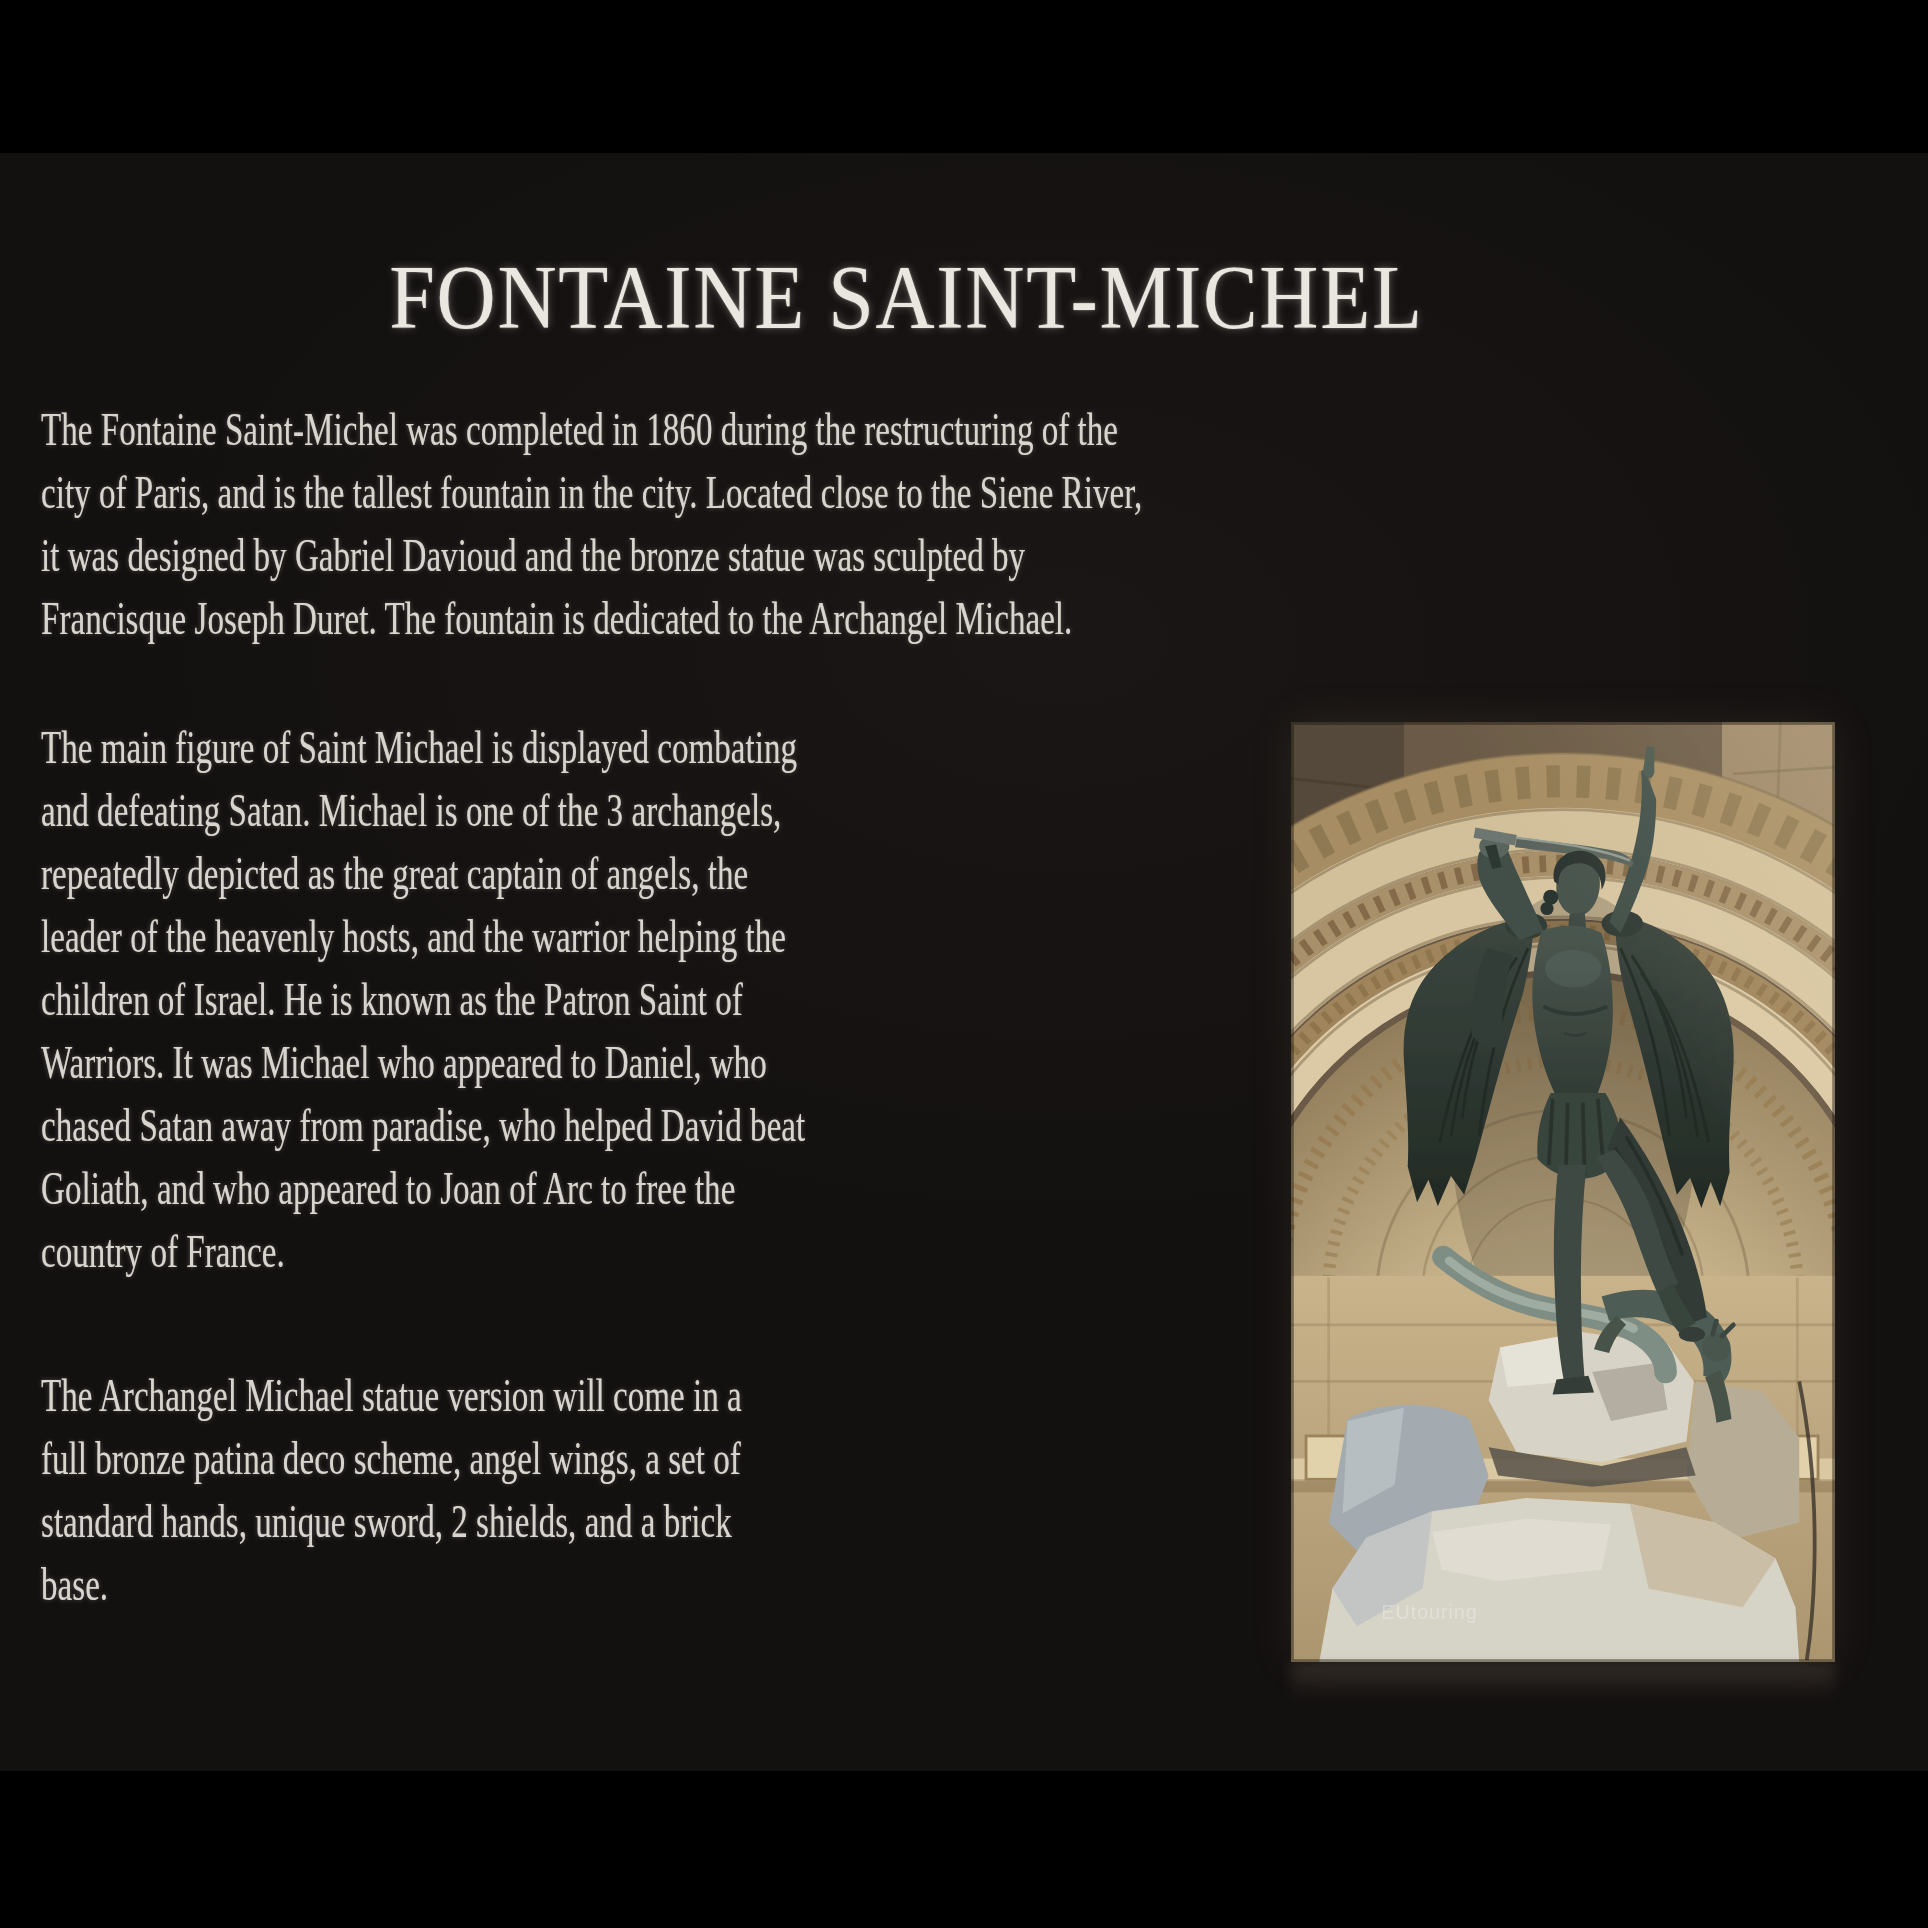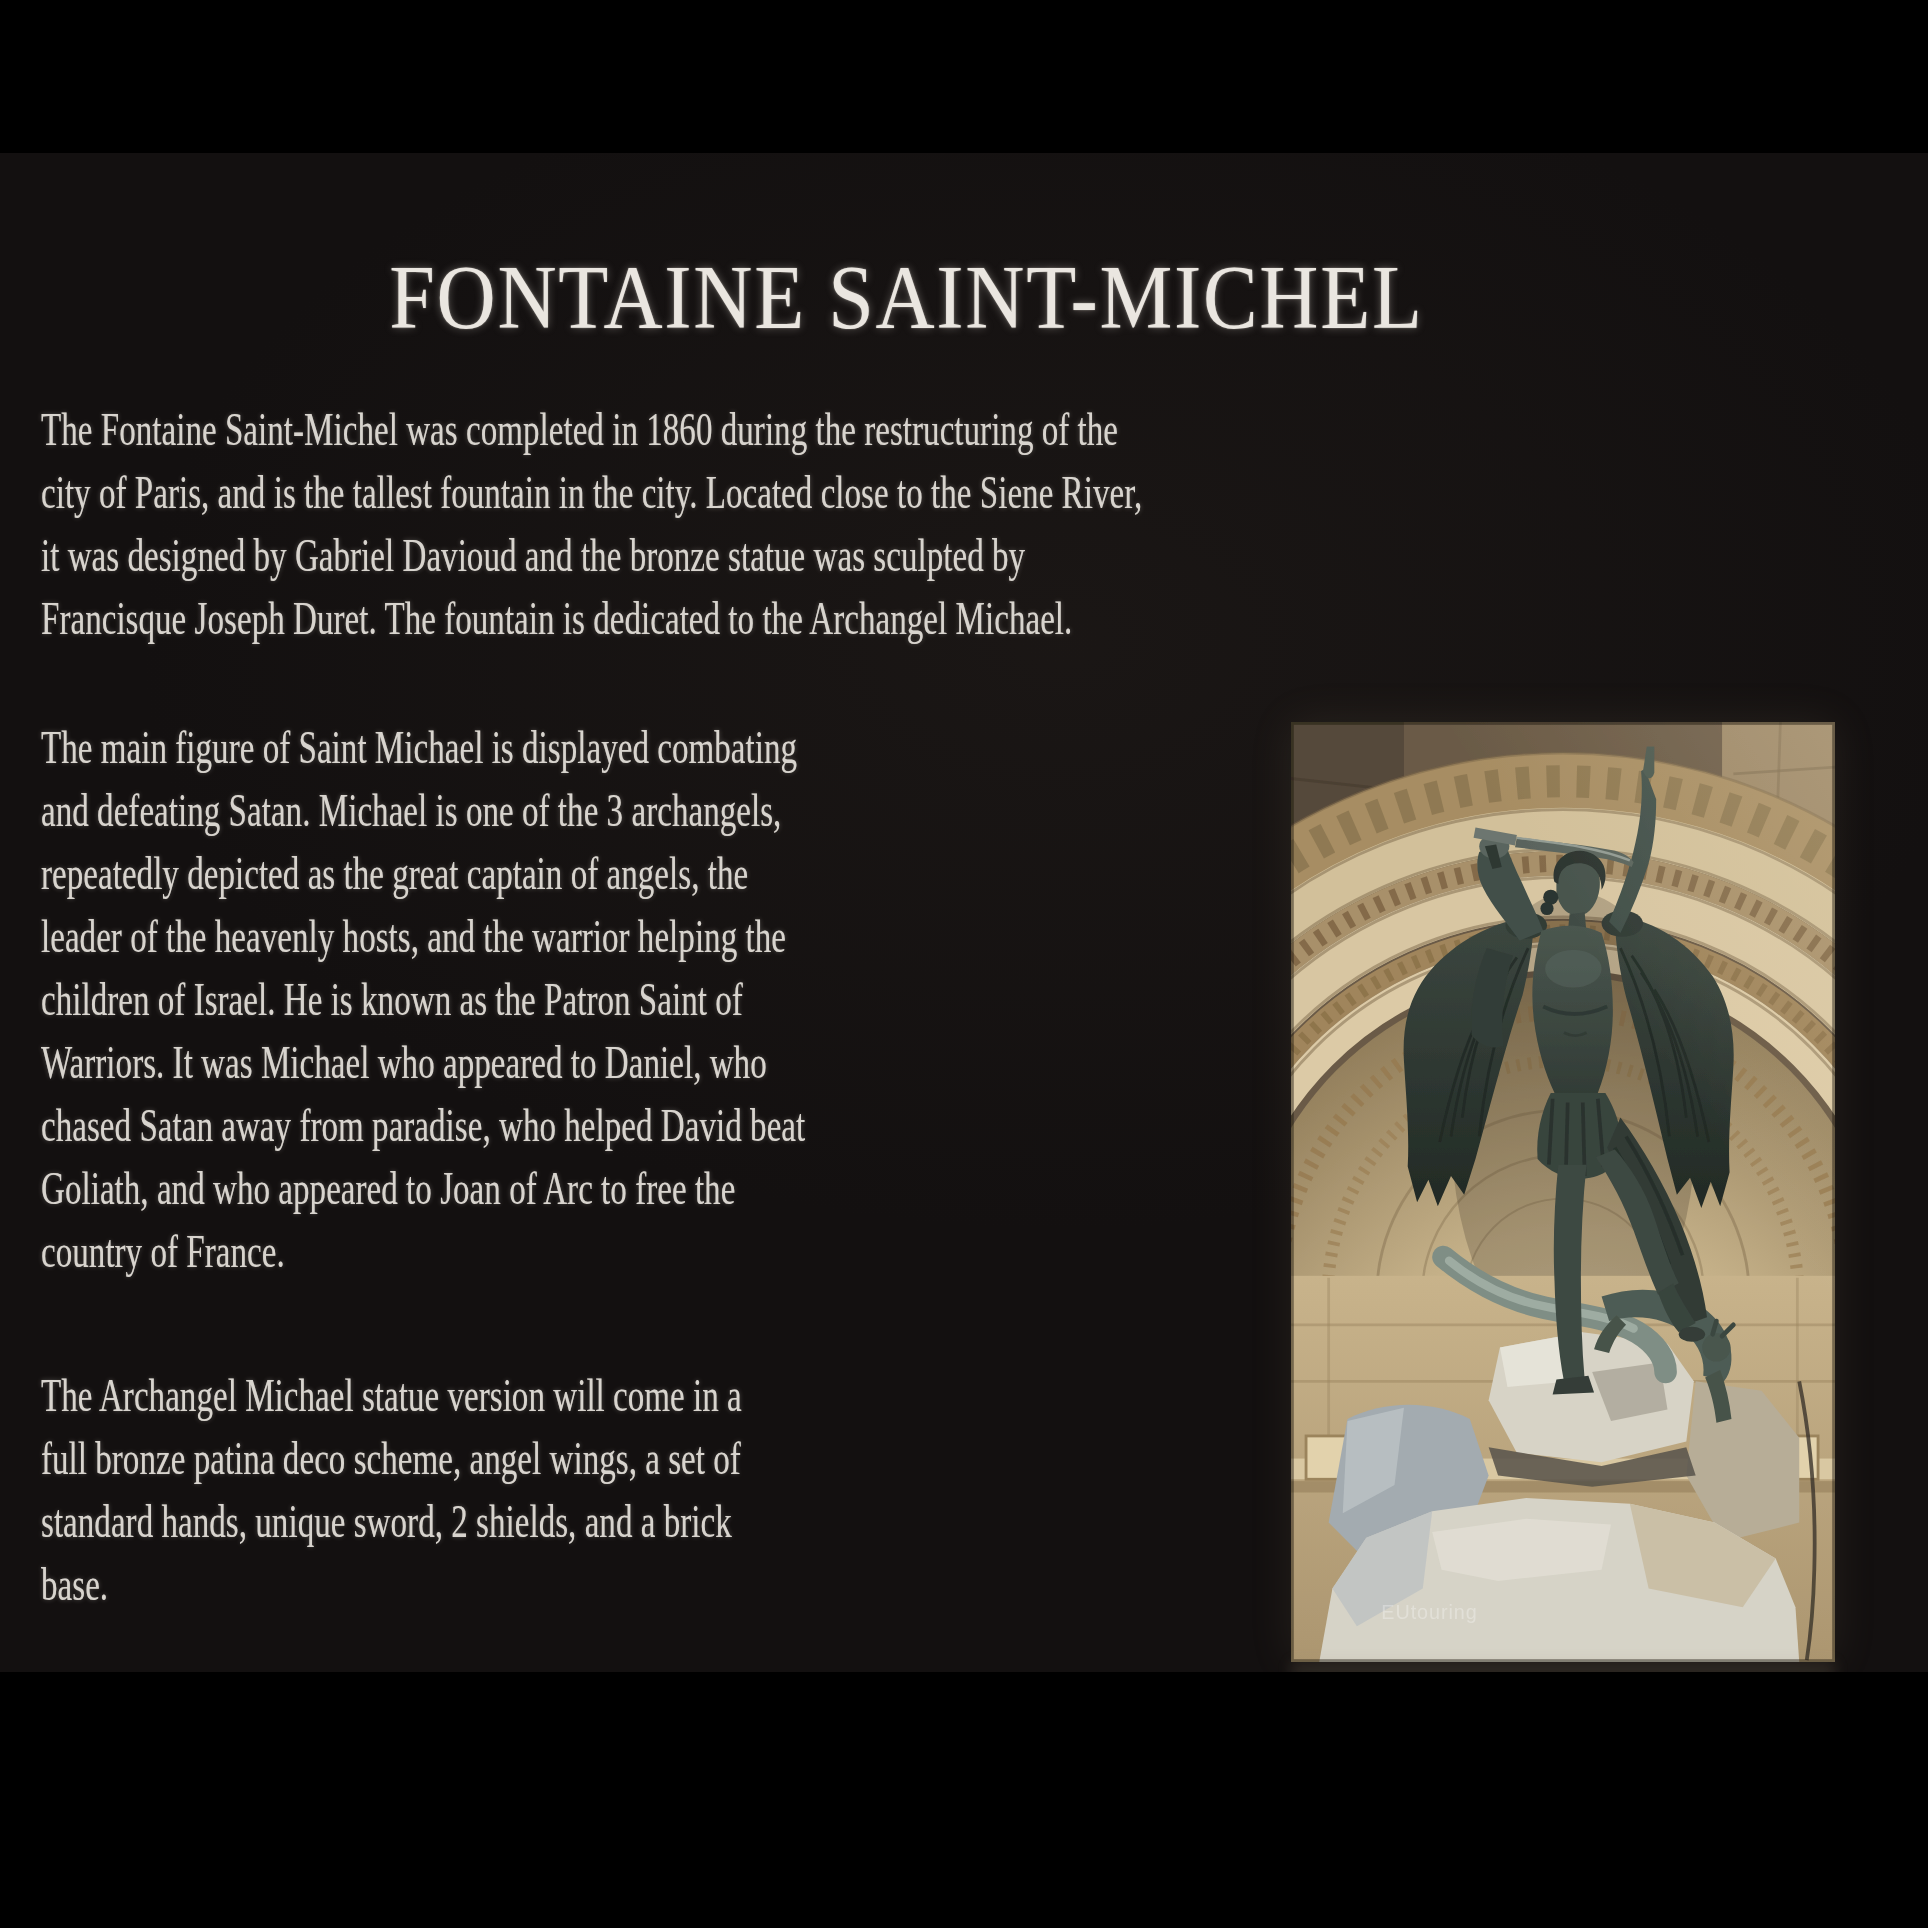--- a/index.html
+++ b/index.html
@@ -1,19 +1,19 @@
 <!DOCTYPE html>
 <html style="font-size:15px"><head>
 <meta charset="utf-8">
 <style>
   html, body { margin: 0; padding: 0; background: #000; }
   .canvas {
     position: relative;
     width: 1928px;
-    height: 1672px;
+    height: 1928px;
     background: #000;
     overflow: hidden;
     font-family: "Liberation Serif", serif;
   }
   .slide {
     position: absolute;
     left: 0; top: 153px;
     width: 1928px; height: 1618px;
     background:
       radial-gradient(ellipse 1318px 847px at 55% 30%, rgba(40,34,30,0.35), rgba(0,0,0,0) 70%),

